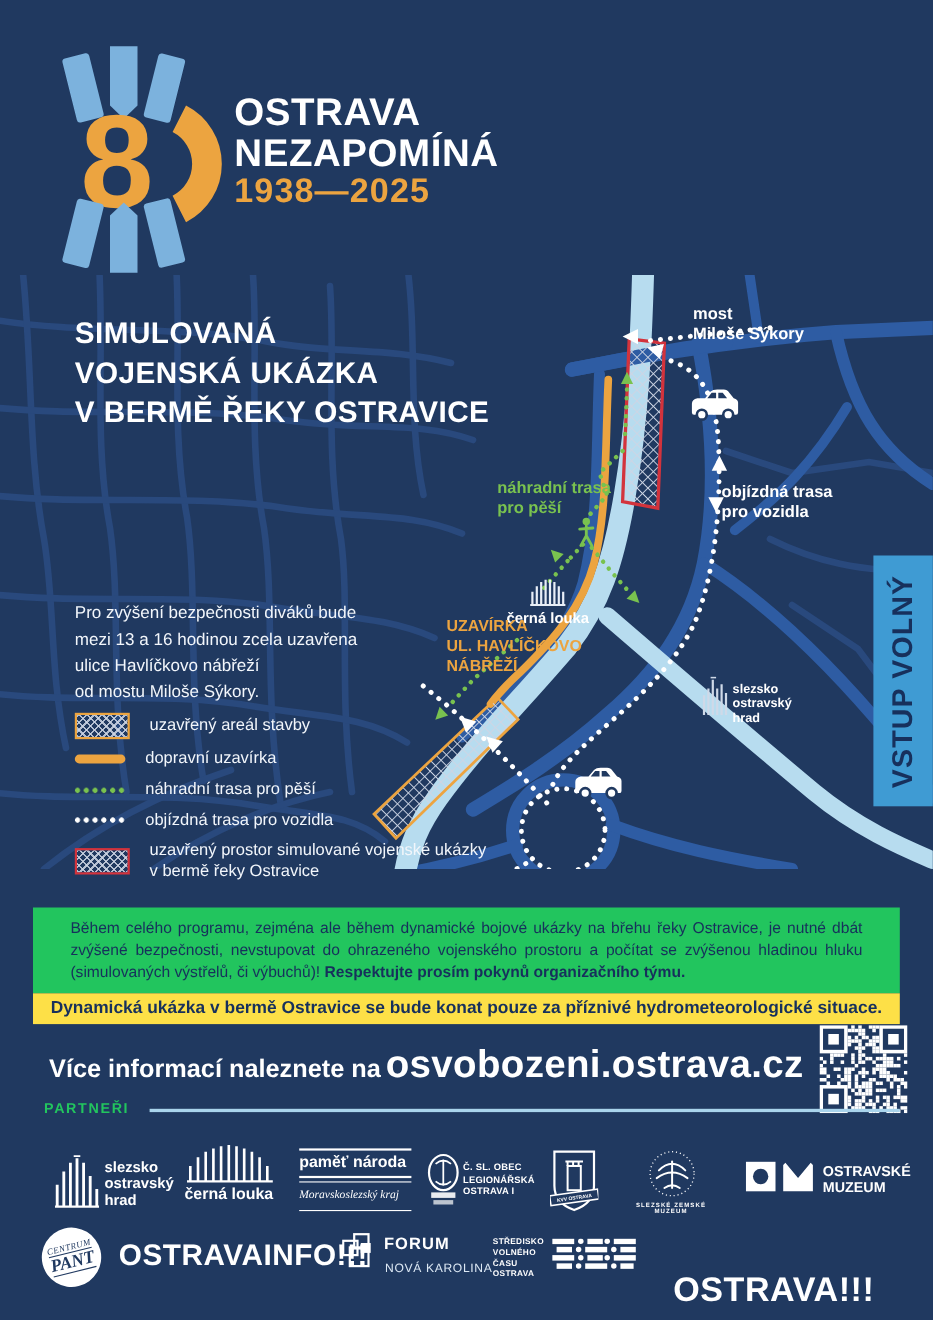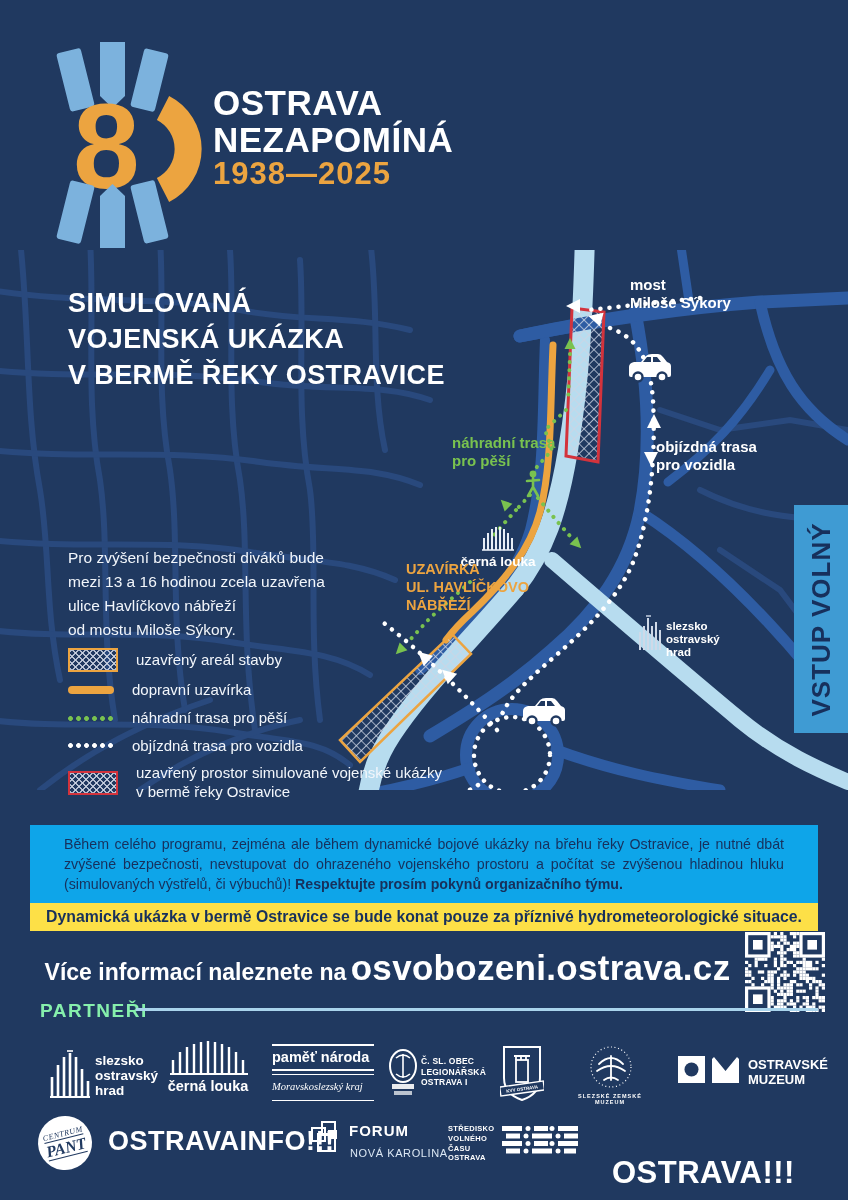--- a/index.html
+++ b/index.html
@@ -28,32 +28,32 @@
   .sw-hatch.red{border-color:#d3333c;}
   .sw-line{height:8px;border-radius:4px;background:#eca440;}
   .sw-dots{height:5px;background-image:radial-gradient(circle at 2.5px 2.5px,#79c24f 2.1px,transparent 2.6px);background-size:8px 5px;background-repeat:repeat-x;}
   .sw-dots.white{background-image:radial-gradient(circle at 2.5px 2.5px,#ffffff 2.1px,transparent 2.6px);}
   .legend-label{font-size:15px;line-height:1.25;color:#f2f6fb;}
   #entry-banner{right:0;top:505px;width:54px;height:228px;background:#3f9bd3;display:flex;align-items:center;justify-content:center;}
   #entry-banner span{transform:rotate(-90deg);white-space:nowrap;font-weight:800;font-size:26px;color:#17305c;letter-spacing:1px;}
 
   
   .warn-head{left:30px;top:829px;background:#3b82f6;color:#17305c;font-weight:800;font-size:19.5px;letter-spacing:.3px;padding:8px 20px 8px 37px;}
-  .warn-body{left:30px;top:825px;width:788px;height:78px;background:#0ea5e9;color:#17305c;box-sizing:border-box;padding:9px 34px;font-size:14.2px;line-height:20px;text-align:justify;overflow:hidden;}
+  .warn-body{left:30px;top:825px;width:788px;height:78px;background:#22c55e;color:#17305c;box-sizing:border-box;padding:9px 34px;font-size:14.2px;line-height:20px;text-align:justify;overflow:hidden;}
   .warn-body b{font-weight:700;}
   .warn-note{left:30px;top:903px;width:788px;background:#fde047;color:#17305c;font-weight:700;font-size:15.8px;text-align:center;padding:5px 0;box-sizing:border-box;}
 
   
   .info-line{left:30px;top:948px;width:715px;text-align:center;white-space:nowrap;}
   .info-prefix{font-size:23px;font-weight:600;}
   .info-url{font-size:35px;font-weight:800;letter-spacing:.3px;}
   #qr{left:745px;top:932px;width:80px;height:80px;}
 
   
-  .partners-head{left:40px;top:1000px;color:#86efac;font-weight:800;font-size:19px;letter-spacing:1.5px;}
+  .partners-head{left:40px;top:1000px;color:#22c55e;font-weight:800;font-size:13px;letter-spacing:1.5px;}
   .partners-line{left:136px;top:1008px;width:682px;height:2.5px;background:#a9d4ec;}
   .p-label{font-weight:700;color:#fff;}
   .hrad-text{left:95px;top:1053px;font-size:13.5px;line-height:1.12;}
   .cl-label{left:163px;top:1078px;width:90px;text-align:center;font-size:14.5px;}
   .pamet{left:272px;top:1044px;width:102px;color:#fff;}
   .pamet .rule{height:2px;background:#fff;}
   .pamet .rule2{height:1px;background:#fff;margin-top:2.5px;}
   .pamet-title{font-size:14.5px;font-weight:700;padding:3px 0 4px;}
   .pamet-sub{font-family:"Liberation Serif",serif;font-style:italic;font-size:10.5px;padding:6px 0;}
   .legio-text{left:421px;top:1056px;font-size:8.5px;font-weight:800;line-height:1.25;letter-spacing:.2px;}

